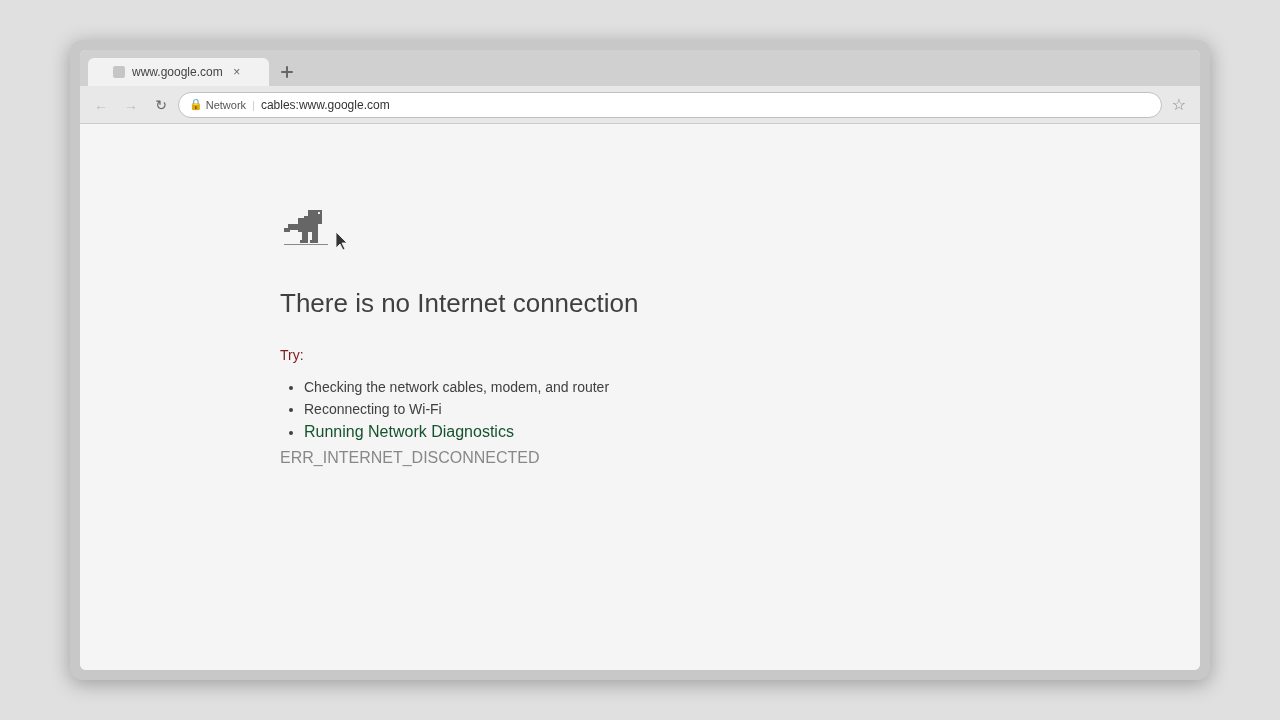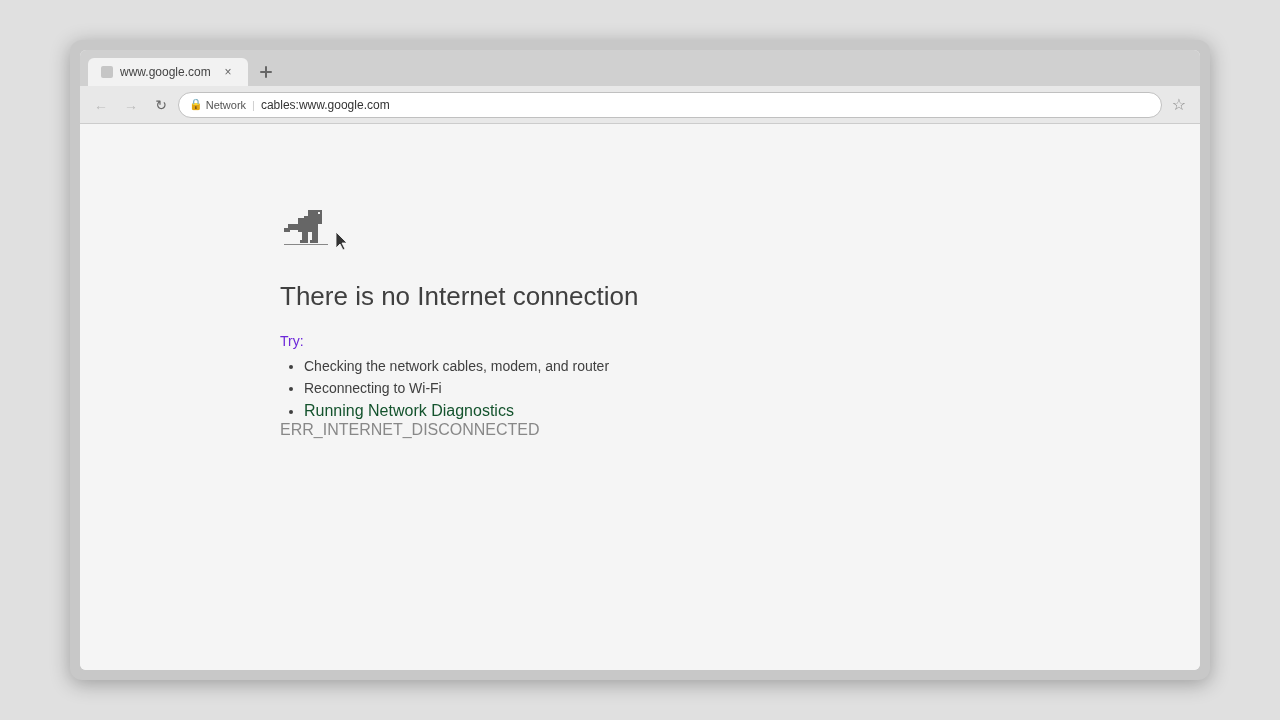--- a/index.html
+++ b/index.html
@@ -43,21 +43,21 @@
     }
 
     .tab {
       background: #f2f2f2;
       border-radius: 6px 6px 0 0;
       height: 28px;
       min-width: 160px;
       max-width: 200px;
       display: flex;
       align-items: center;
-      padding: 0 12px;
+      padding: 0 24px;
       gap: 6px;
       font-size: 12px;
       color: #333;
       position: relative;
     }
 
     .tab-favicon {
       width: 14px;
       height: 14px;
       opacity: 0.6;
@@ -185,21 +185,21 @@
       display: flex;
       align-items: flex-start;
       justify-content: flex-start;
       padding: 80px 0 0 200px;
     }
 
     .error-container {
       display: flex;
       flex-direction: column;
       align-items: flex-start;
-      gap: 1px;
+      gap: 8px;
     }
 
     
     .dino-wrapper {
       margin-bottom: 20px;
       position: relative;
     }
 
     .dino-svg {
       width: 52px;
@@ -218,21 +218,21 @@
     .error-title {
       font-size: 26px;
       color: #404040;
       font-weight: normal;
       font-family: Arial, sans-serif;
       margin-bottom: 20px;
     }
 
     .try-label {
       font-size: 14px;
-      color: #6d28d9;
+      color: #7f1d1d;
       font-family: Arial, sans-serif;
       margin-bottom: 8px;
     }
 
     .try-list {
       list-style: disc;
       padding-left: 24px;
       display: flex;
       flex-direction: column;
       gap: 6px;

